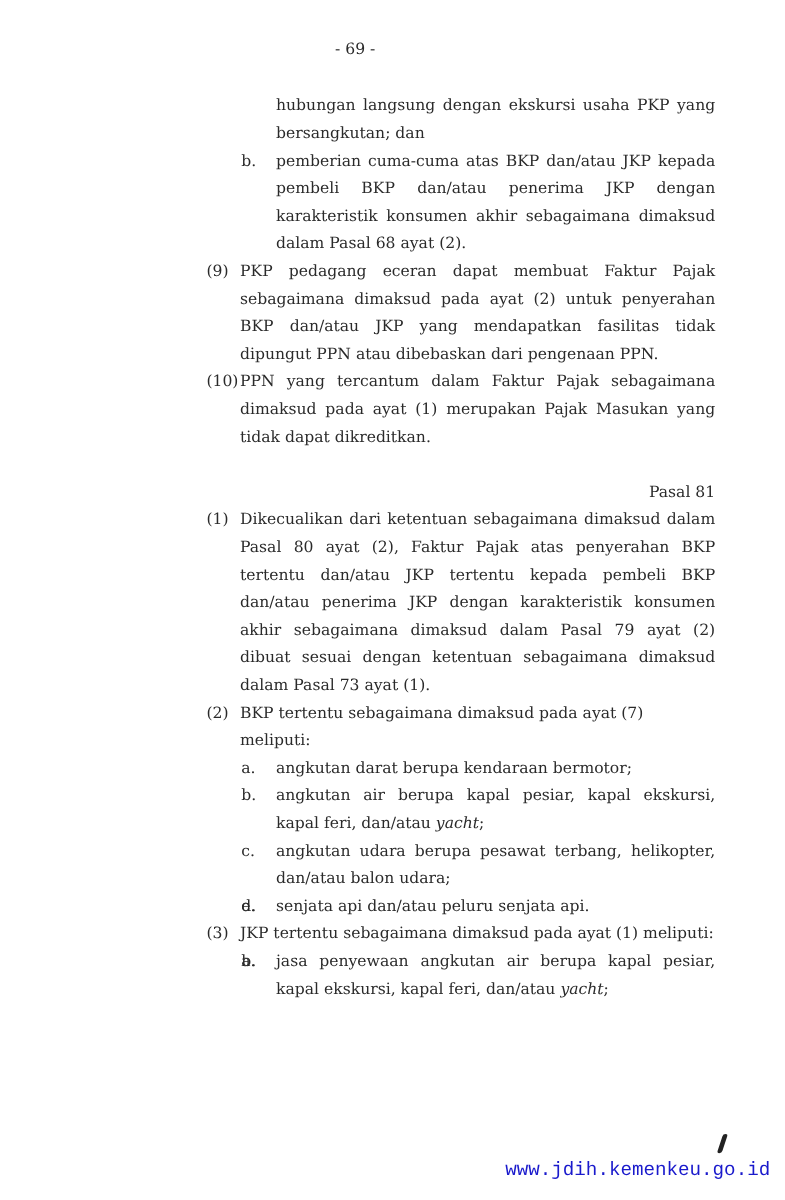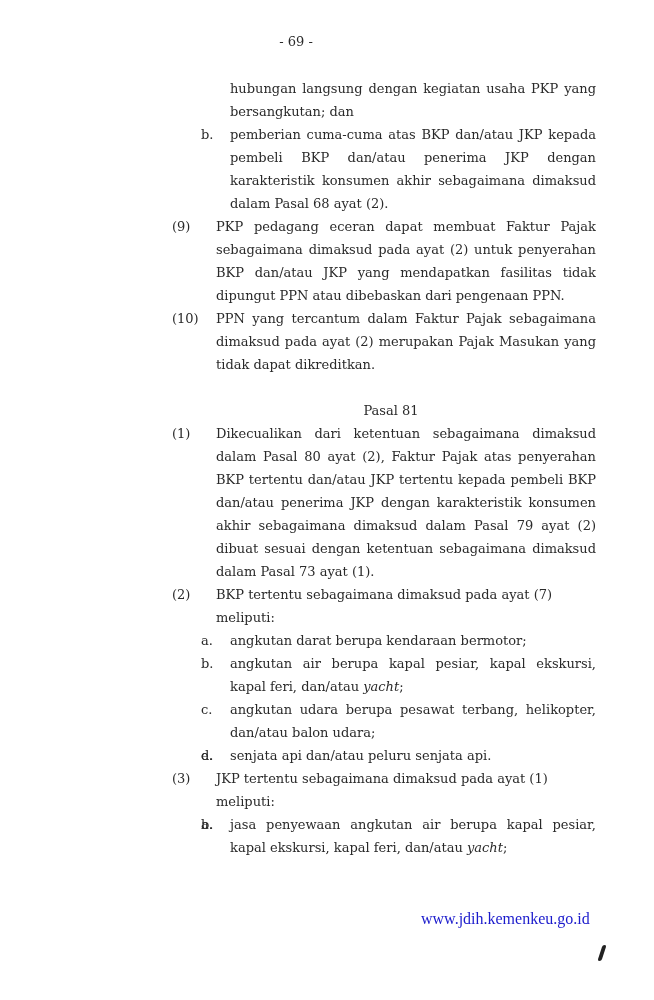--- a/index.html
+++ b/index.html
@@ -5,52 +5,52 @@
   html, body { margin: 0; padding: 0; background: #ffffff; }
   body { width: 654px; height: 1000px; position: relative; overflow: hidden;
          font-family: "DejaVu Serif", serif; color: #2a2a2a; }
   .page-num { position: absolute; top: 34px; left: 0; width: 592px; text-align: center;
               font-size: 13px; }
   .content { position: absolute; left: 172px; top: 77px; width: 424px;
              font-size: 13px; line-height: 23px; }
   .just { text-align: justify; text-align-last: left; }
   .block { position: relative; margin: 0; }
   .marker { position: absolute; left: 0; top: 0; }
-  .p-body { margin-left: 44px; }
+  .p-body { margin-left: 28px; }
   .sub-body { margin-left: 58px; }
   .sub-marker { position: absolute; left: 29px; top: 0; }
-  .heading { text-align: center; margin-top: 23px; padding-left: 14px; }
-  .footer-link { position: absolute; left: 421px; top: 910px; font-family: Liberation Serif, serif;
+  .heading { text-align: right; margin-top: 23px; padding-left: 14px; }
+  .footer-link { position: absolute; left: 421px; top: 966px; font-family: Liberation Mono, monospace;
                  font-size: 16px; color: #1a1acc; text-decoration: none; }
   .paraf { position: absolute; left: 600px; top: 945px; width: 4px; height: 16px;
            background: #222; transform: skewX(-18deg); border-radius: 2px; }
   i { font-style: italic; margin-top: 37px; }
 </style>
 </head>
 <body>
 
 <div class="page-num">- 69 -</div>
 
 <div class="content">
 
   <div class="block">
-    <div class="sub-body just">hubungan langsung dengan kegiatan usaha PKP yang bersangkutan; dan</div>
+    <div class="sub-body just">hubungan langsung dengan ekskursi usaha PKP yang bersangkutan; dan</div>
   </div>
   <div class="block">
     <span class="sub-marker">b.</span>
     <div class="sub-body just">pemberian cuma-cuma atas BKP dan/atau JKP kepada pembeli BKP dan/atau penerima JKP dengan karakteristik konsumen akhir sebagaimana dimaksud dalam Pasal 68 ayat (2).</div>
   </div>
 
   <div class="block">
     <span class="marker">(9)</span>
     <div class="p-body just">PKP pedagang eceran dapat membuat Faktur Pajak sebagaimana dimaksud pada ayat (2) untuk penyerahan BKP dan/atau JKP yang mendapatkan fasilitas tidak dipungut PPN atau dibebaskan dari pengenaan PPN.</div>
   </div>
   <div class="block">
     <span class="marker">(10)</span>
-    <div class="p-body just">PPN yang tercantum dalam Faktur Pajak sebagaimana dimaksud pada ayat (2) merupakan Pajak Masukan yang tidak dapat dikreditkan.</div>
+    <div class="p-body just">PPN yang tercantum dalam Faktur Pajak sebagaimana dimaksud pada ayat (1) merupakan Pajak Masukan yang tidak dapat dikreditkan.</div>
   </div>
 
   <div class="heading">Pasal 81</div>
 
   <div class="block">
     <span class="marker">(1)</span>
     <div class="p-body just">Dikecualikan dari ketentuan sebagaimana dimaksud dalam Pasal 80 ayat (2), Faktur Pajak atas penyerahan BKP tertentu dan/atau JKP tertentu kepada pembeli BKP dan/atau penerima JKP dengan karakteristik konsumen akhir sebagaimana dimaksud dalam Pasal 79 ayat (2) dibuat sesuai dengan ketentuan sebagaimana dimaksud dalam Pasal 73 ayat (1).</div>
   </div>
 
   <div class="block">

